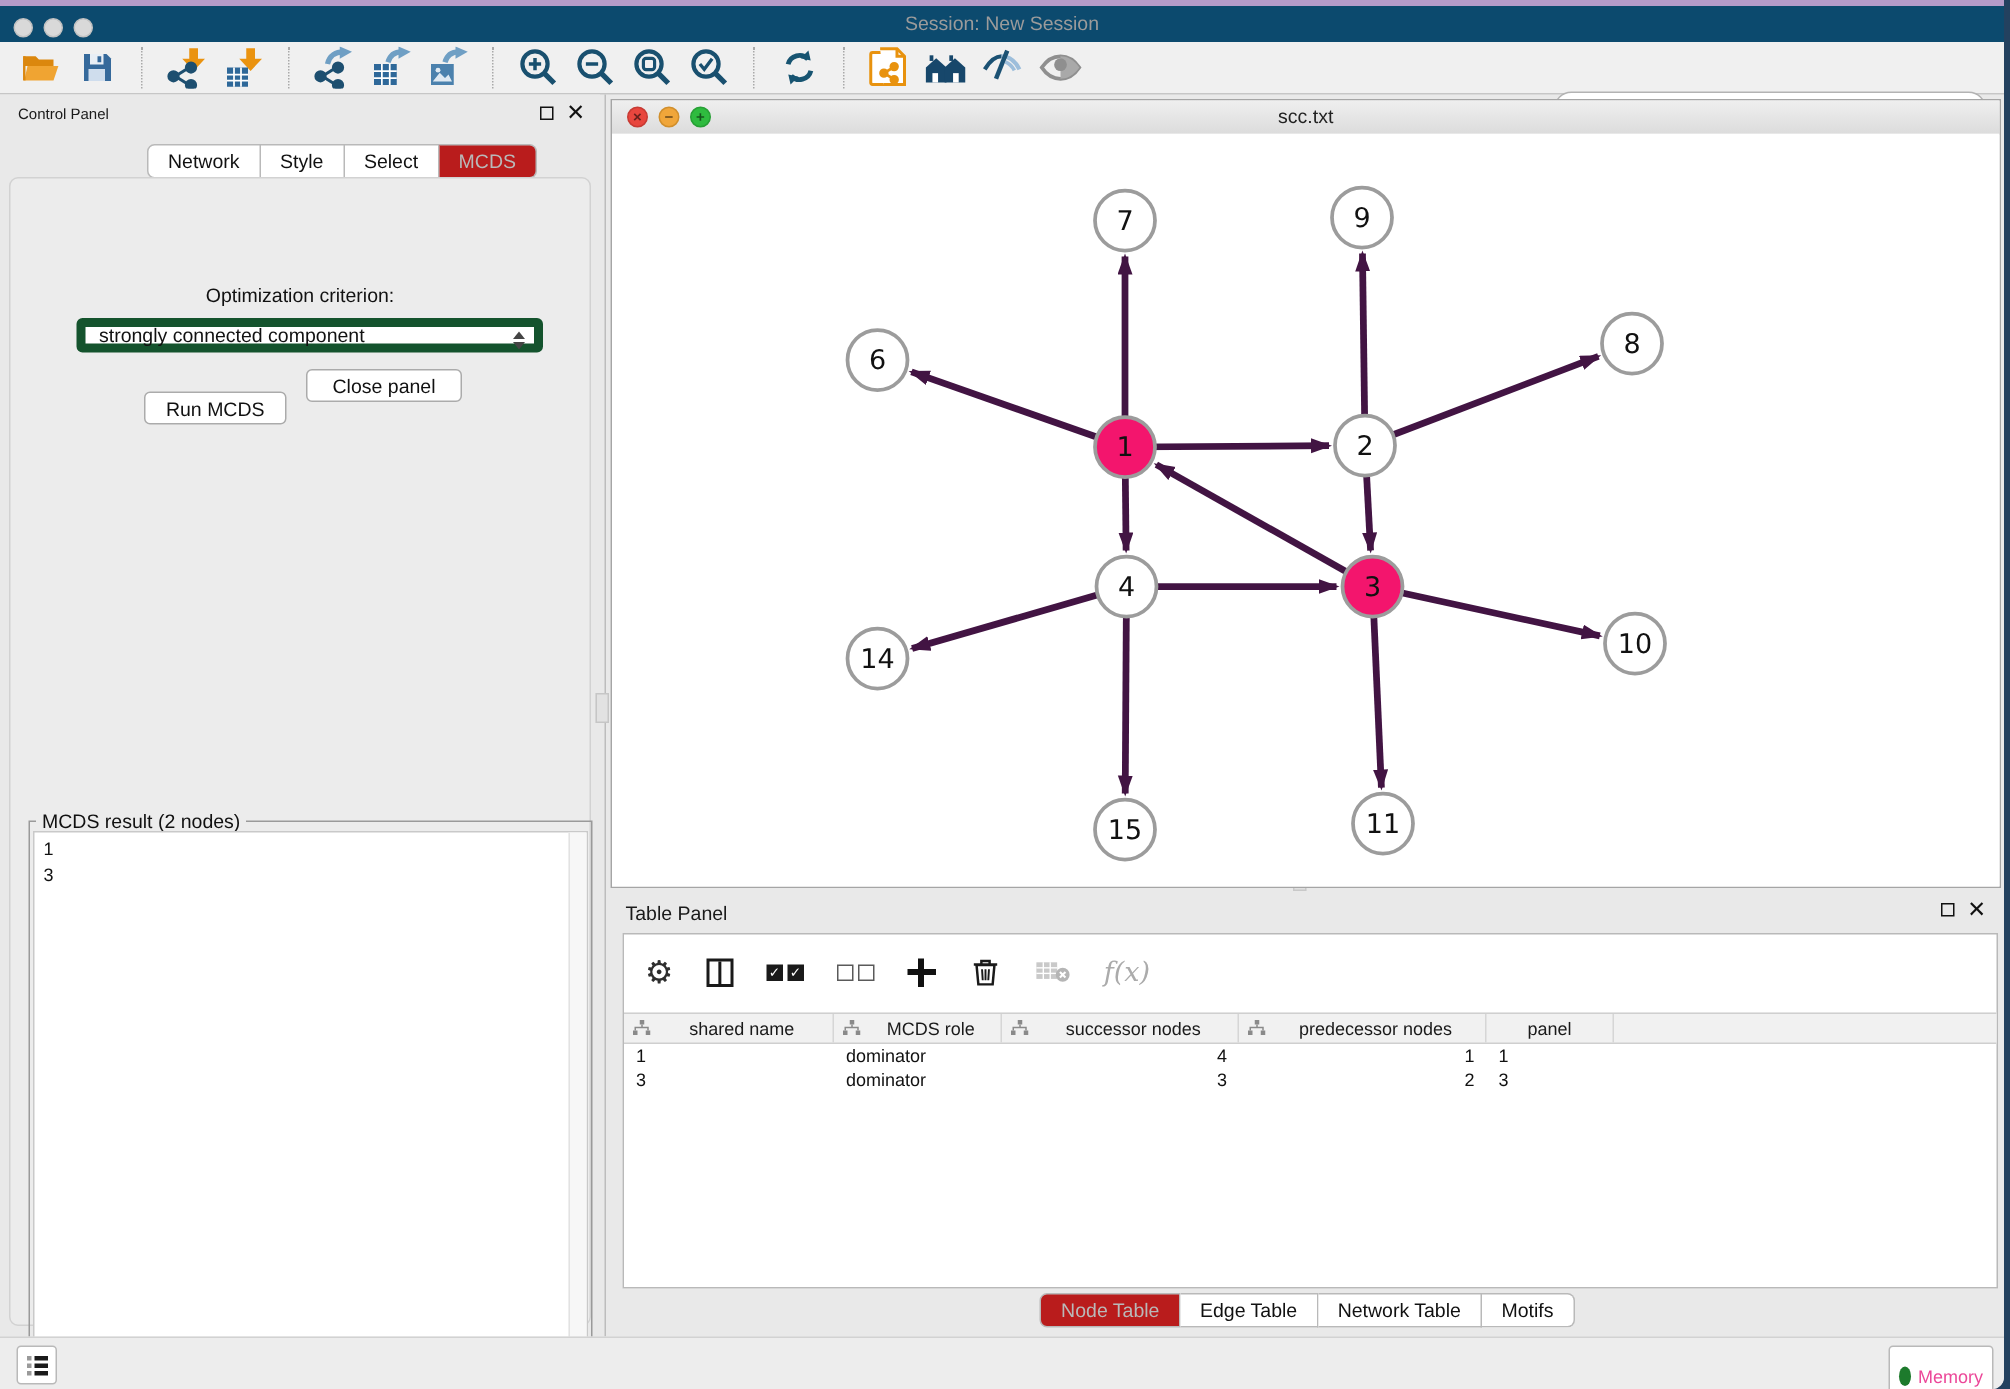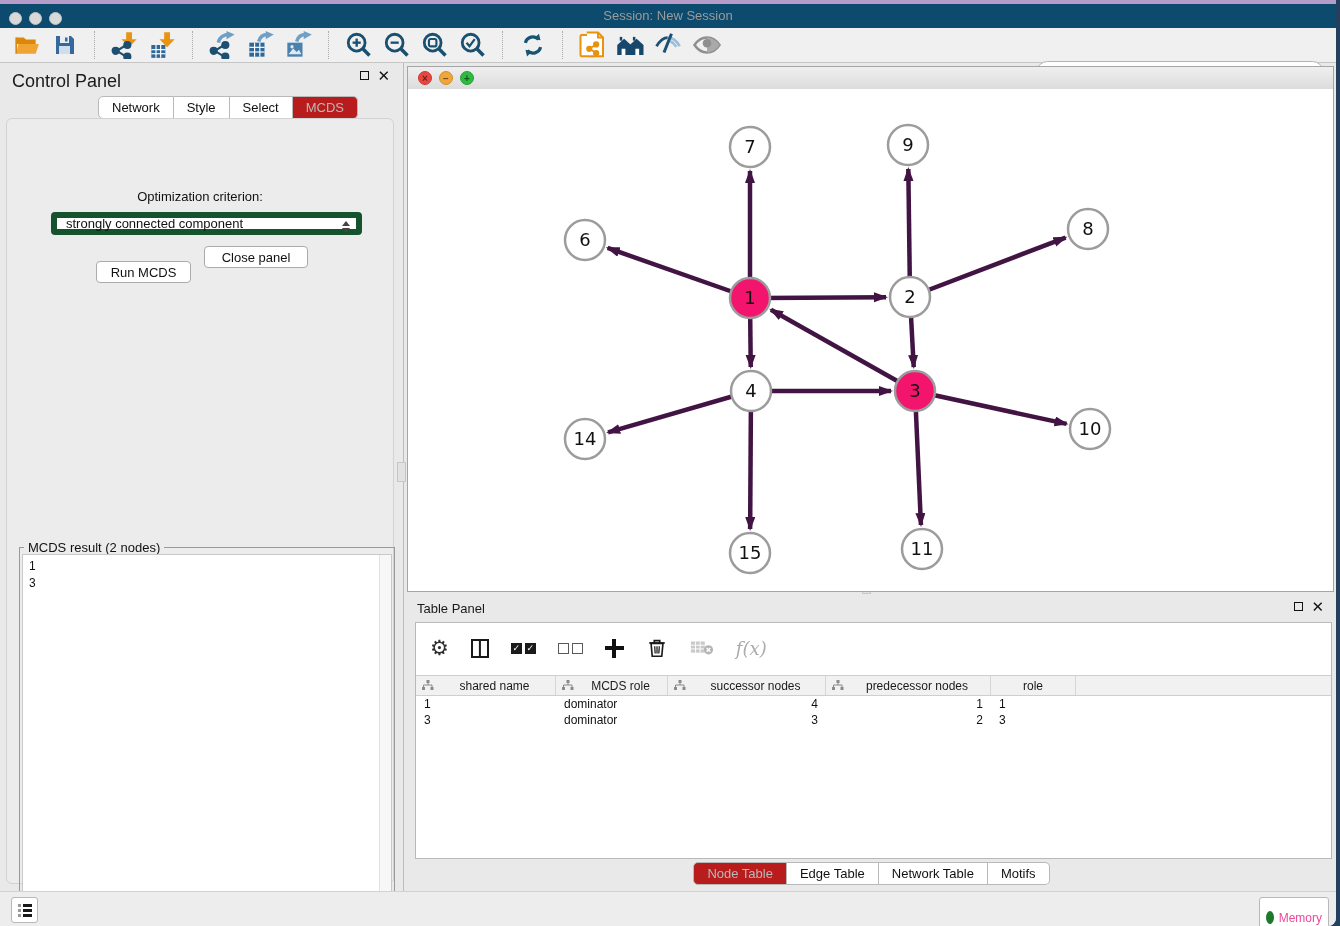--- a/index.html
+++ b/index.html
@@ -19,21 +19,21 @@
     border-bottom:1px solid #c6c6c6;display:flex;align-items:center;padding-left:8px;box-sizing:border-box;}
   .ti{width:32px;height:32px;display:flex;align-items:center;justify-content:center;margin:0 3px;}
   .sep{width:1px;height:28px;border-left:1px dotted #a9a9a9;margin:0 10px;}
   .searchbox{position:absolute;right:12px;top:33px;width:288px;height:23px;background:#fff;
     border:1px solid #b3b3b3;border-radius:12px;display:flex;align-items:center;padding-left:7px;box-sizing:border-box;}
   .mag{width:10px;height:10px;border:1.5px solid #8a8a8a;border-radius:50%;position:relative;flex:none;}
   .mag::after{content:"";position:absolute;left:8px;top:8px;width:5px;height:1.5px;background:#8a8a8a;transform:rotate(45deg);}
   .searchbox input{border:none;outline:none;background:transparent;flex:1;font-size:12px;margin-left:5px;}
   
   .control-panel{position:absolute;left:0;top:63px;width:400px;height:828px;background:#e9e9e9;}
-  .cp-header{position:absolute;left:12px;top:8px;font-size:18px;color:#1a1a1a;}
+  .cp-header{position:absolute;left:12px;top:8px;font-size:10px;color:#1a1a1a;}
   .panel-btns{position:absolute;right:10px;top:8px;display:flex;gap:8px;align-items:center;}
   .float-ic{width:9px;height:9px;border:1.5px solid #111;box-sizing:border-box;}
   .close-ic{font-size:15px;font-weight:bold;color:#111;line-height:9px;}
   .tabs{position:absolute;display:flex;}
   .cp-tabs{left:78px;top:33px;padding-left:20px;}
   .tab{height:21px;line-height:21px;padding:0 13px;background:#fff;border:1px solid #b9b9b9;
     border-left:none;font-size:13px;color:#111;}
   .tab:first-child{border-left:1px solid #b9b9b9;border-radius:5px 0 0 5px;}
   .tab:last-child{border-radius:0 5px 5px 0;}
   .tab.selected{background:#b91c1c;color:#b9b9b9;}
@@ -320,20 +320,21 @@
   </div>
   <div class="divider"></div>
   <div class="split-handle"></div>
   <div class="split-handle2"></div>
 
   <div class="net-window">
     <div class="net-titlebar">
       <div class="tl red" style="left:10px">×</div>
       <div class="tl yellow" style="left:31px">−</div>
       <div class="tl green" style="left:52px">+</div>
+      <div class="title">scc.txt</div>
     </div>
     <div class="net-canvas">
       <svg id="graph" width="925" height="503" viewBox="0 0 925 503">
           <defs>
             <marker id="arr" markerWidth="15" markerHeight="11" refX="12" refY="5" orient="auto" markerUnits="userSpaceOnUse">
               <path d="M0,0 L14,5 L0,10 Z" fill="#421443"></path>
             </marker>
           </defs>
           <line x1="342" y1="209" x2="342" y2="82" stroke="#421443" stroke-width="4.5" marker-end="url(#arr)"></line>
           <line x1="342" y1="209" x2="199.64188322414446" y2="158.9589650121235" stroke="#421443" stroke-width="4.5" marker-end="url(#arr)"></line>
@@ -490,21 +491,21 @@
                 <g fill="#8a8a8a">
                   <rect x="4.5" y="0" width="3" height="3"></rect>
                   <rect x="0" y="7" width="3" height="3"></rect>
                   <rect x="8.5" y="7" width="3" height="3"></rect>
                 </g>
                 <path d="M6 3v2M6 5H1.5v2M6 5h4v2" stroke="#8a8a8a" fill="none"></path>
               </svg>
               <span class="lbl">predecessor nodes</span>
             </div>
             <div class="th" style="width: 85px;">
-              <span class="lbl">role</span>
+              <span class="lbl">panel</span>
             </div>
           </div>
         <div id="table-body">
             <div class="tr">
               <div class="td" style="width: 140px;">1</div>
               <div class="td" style="width: 112px;">dominator</div>
               <div class="td r" style="width: 158px;">4</div>
               <div class="td r" style="width: 165px;">1</div>
               <div class="td" style="width: 85px;">1</div>
             </div>

